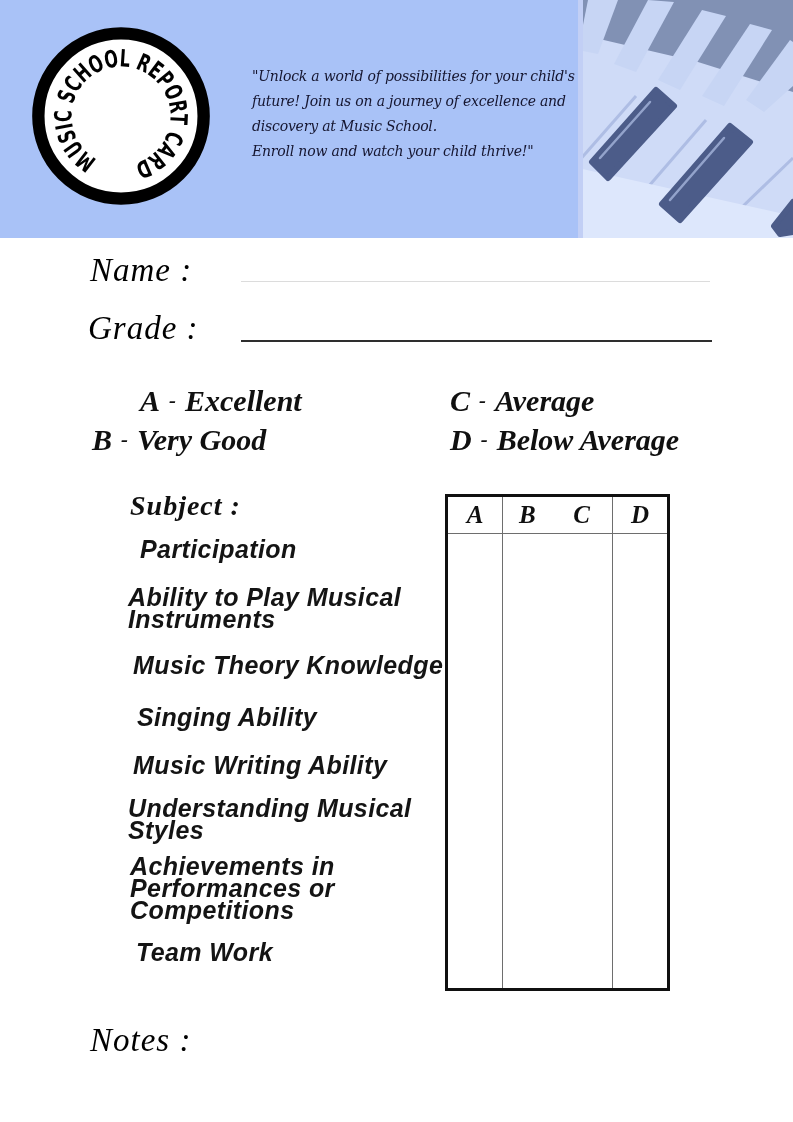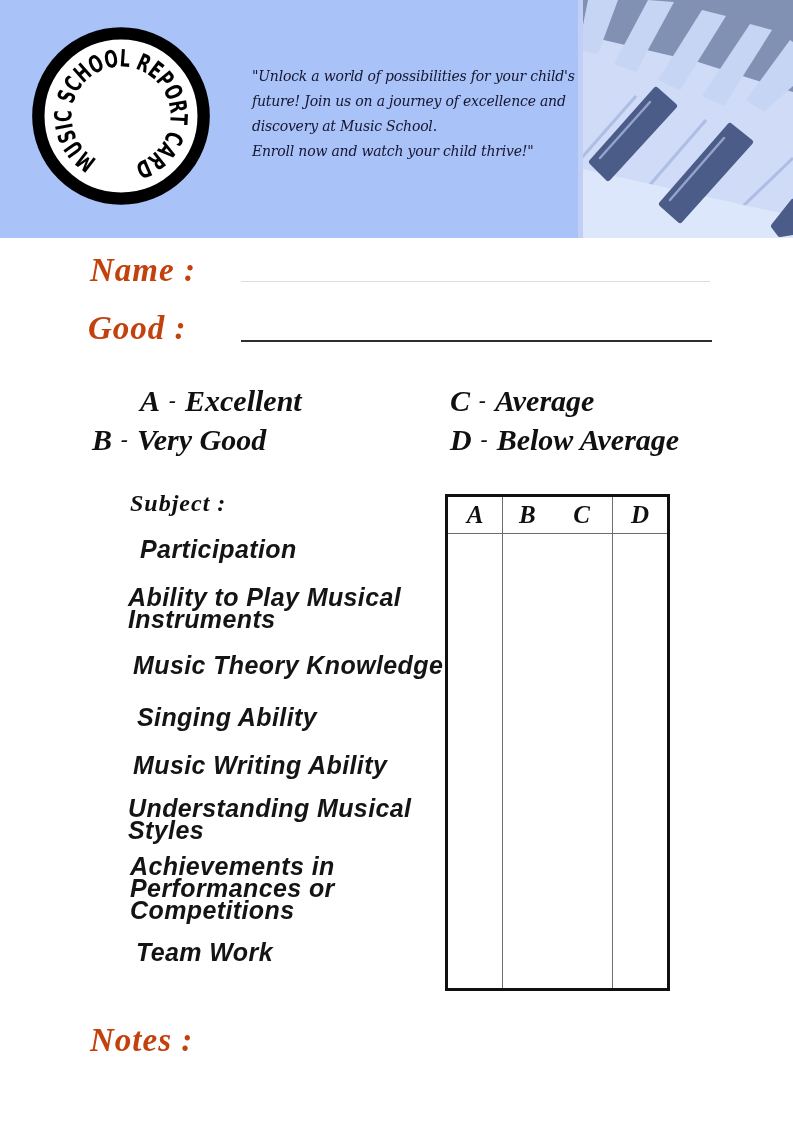--- a/index.html
+++ b/index.html
@@ -12,37 +12,37 @@
   .banner{position:absolute;left:0;top:0;width:793px;height:238px;background:#a9c2f7;}
   .logo-svg{position:absolute;left:26px;top:21px;width:190px;height:190px;}
   .quote{
     position:absolute;left:252px;top:64px;
     font-family:"DejaVu Serif",serif;font-style:italic;
     font-size:14px;line-height:25px;letter-spacing:-0.2px;color:#15152f;
     white-space:nowrap;
   }
   .piano{position:absolute;left:578px;top:0;width:215px;height:238px;display:block;}
   
-  .field-label{position:absolute;font-weight:bold;font-style:italic;font-size:33px;letter-spacing:1px;color:#c2410c;white-space:nowrap;}
+  .field-label{position:absolute;font-weight:normal;font-style:italic;font-size:33px;letter-spacing:1px;color:#000000;white-space:nowrap;}
   #name-label{left:90px;top:252px;}
   #grade-label{left:88px;top:310px;}
   .fill-line{position:absolute;height:0;}
   #name-line{left:241px;top:281px;width:469px;border-top:1px solid #dcdcdc;}
   #grade-line{left:241px;top:340px;width:471px;border-top:2px solid #2e2e2e;}
   
   .legend{
     position:absolute;left:92px;top:384px;
     display:grid;grid-template-columns:358px auto;grid-auto-rows:39px;
     font-weight:bold;font-style:italic;font-size:30px;color:#101010;
   }
   .legend-item{white-space:nowrap;}
   .li-a{grid-area:1/1;margin-left:48px;} .li-b{grid-area:2/1;} .li-c{grid-area:1/2;} .li-d{grid-area:2/2;}
   .legend .sep{font-size:21px;margin:0 9px;vertical-align:4px;}
   
-  .subject-header{position:absolute;left:130px;top:490px;font-weight:bold;font-style:italic;font-size:24px;letter-spacing:1px;white-space:nowrap;}
+  .subject-header{position:absolute;left:130px;top:490px;font-weight:bold;font-style:italic;font-size:28px;letter-spacing:1px;white-space:nowrap;}
   .subj{
     position:absolute;font-family:"Liberation Sans",sans-serif;
     font-weight:bold;font-style:italic;font-size:25px;line-height:22px;
     letter-spacing:0.4px;color:#141414;
   }
   .s0{left:140px;top:538px;}
   .s1{left:128px;top:586px;width:300px;}
   .s2{left:133px;top:654px;width:330px;}
   .s3{left:137px;top:706px;}
   .s4{left:133px;top:754px;}
@@ -114,21 +114,21 @@
         <line x1="22" y1="158" x2="72" y2="102"></line>
         <line x1="92" y1="200" x2="146" y2="138"></line>
       </g>
       <rect width="5" height="238" fill="#c2cff5"></rect>
     </svg>
   </div>
 
   <div class="field-label" id="name-label">Name :</div>
   <div class="fill-line" id="name-line"></div>
 
-  <div class="field-label" id="grade-label">Good :</div>
+  <div class="field-label" id="grade-label">Grade :</div>
   <div class="fill-line" id="grade-line"></div>
 
   <div class="legend">
     <div class="legend-item li-a">
       <span>A</span><span class="sep">-</span><span>Excellent</span>
     </div>
     <div class="legend-item li-b">
       <span>B</span><span class="sep">-</span><span>Very Good</span>
     </div>
     <div class="legend-item li-d">

